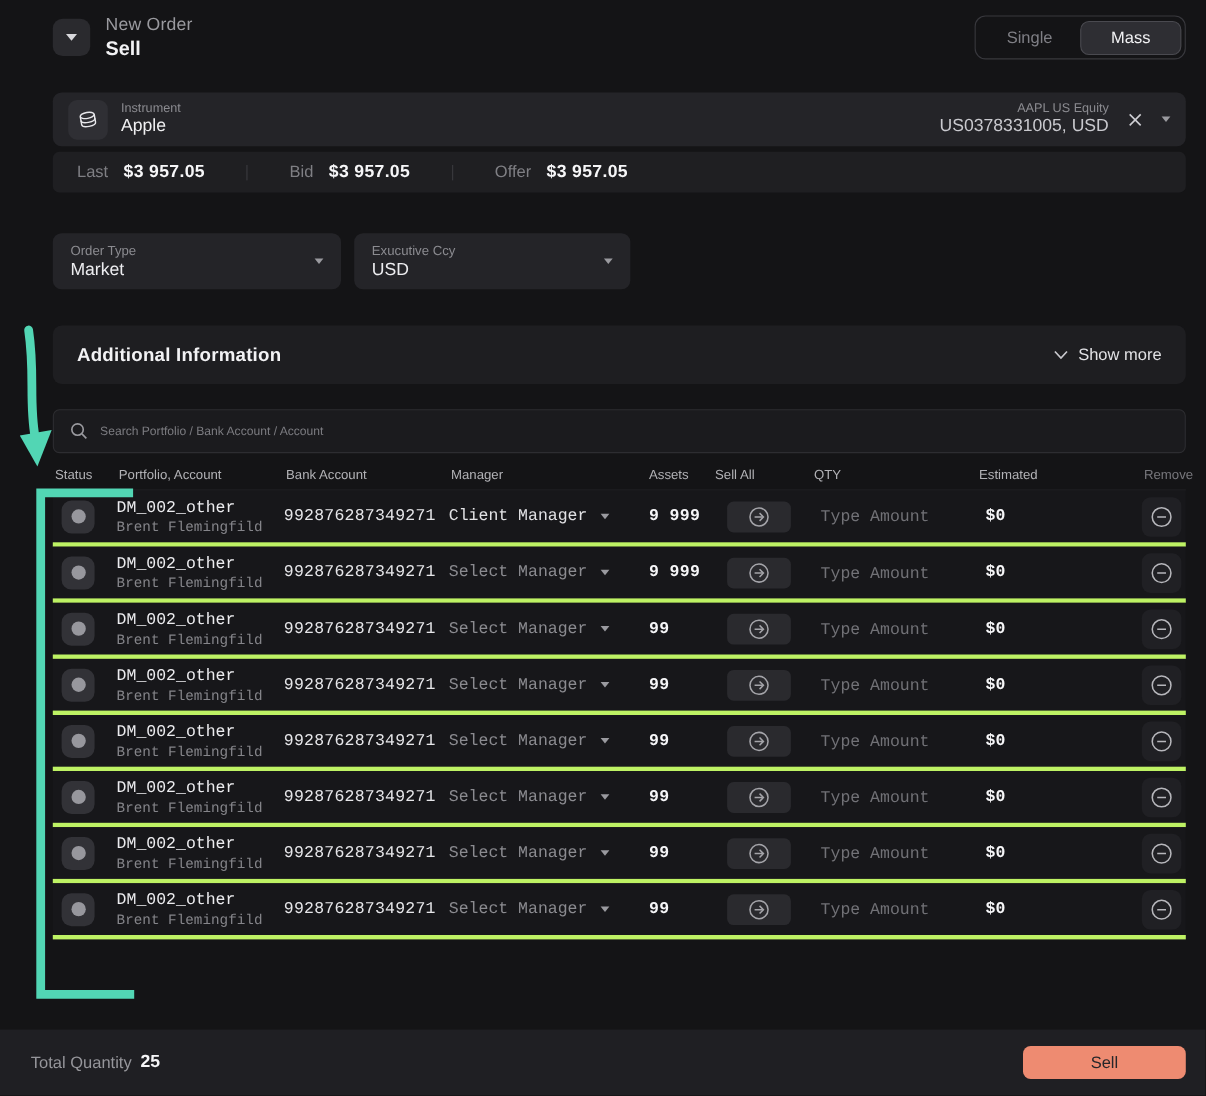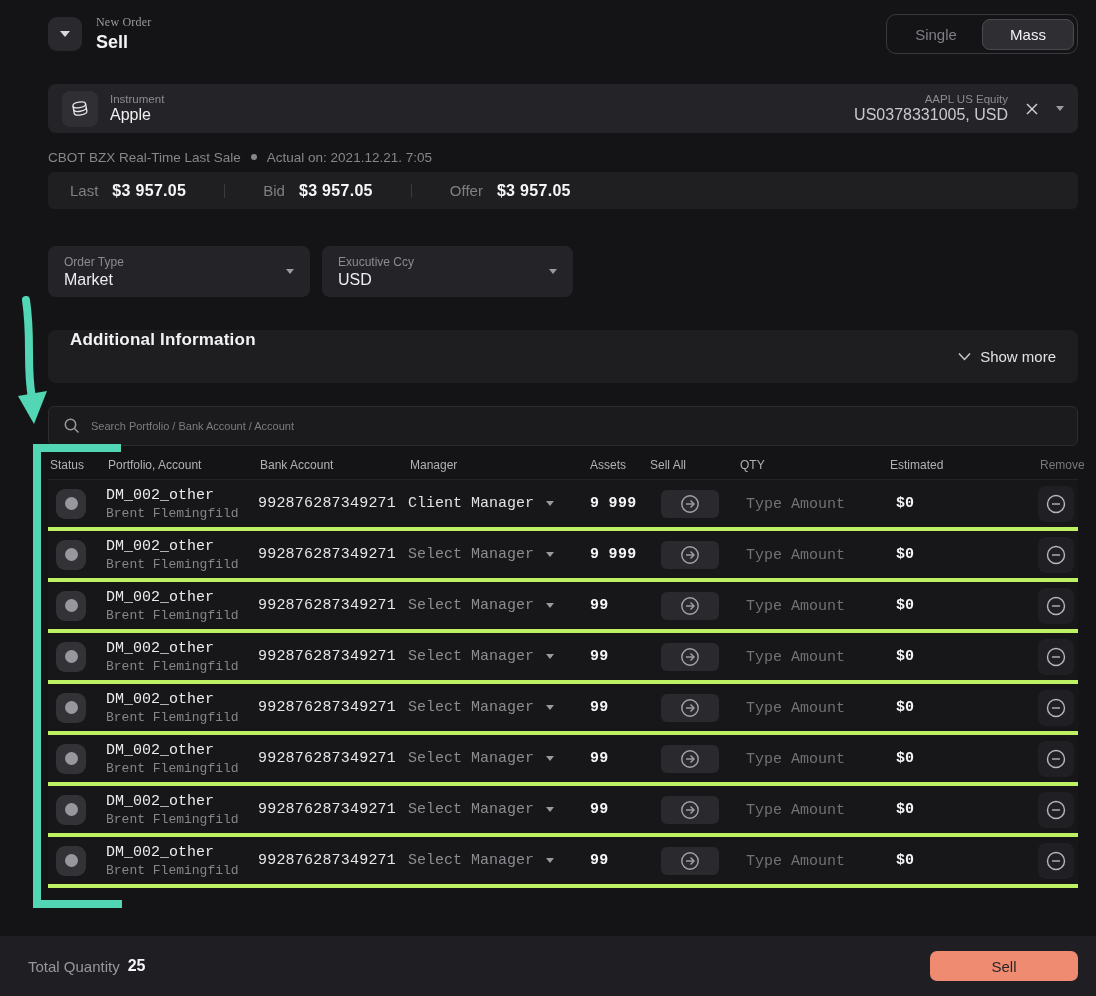--- a/index.html
+++ b/index.html
@@ -11,21 +11,21 @@
   html,body{width:1096px;height:996px;overflow:hidden;}
   body{background:var(--bg);font-family:"Liberation Sans","DejaVu Sans",sans-serif;color:var(--txt);position:relative;}
   .content{padding-left:48px;padding-right:18px;}
 
   
   .top{display:flex;justify-content:space-between;align-items:center;margin-top:12px;height:44px;}
   .top-left{display:flex;align-items:center;gap:14px;}
   .caret-btn{width:34px;height:34px;border-radius:9px;background:#2a2a2e;display:flex;align-items:center;justify-content:center;cursor:pointer;}
   .tri{width:0;height:0;border-left:5px solid transparent;border-right:5px solid transparent;border-top:6px solid #d8d8dc;}
   .tri.small{border-left-width:4px;border-right-width:4px;border-top-width:5px;border-top-color:#9a9a9f;}
-  .order-label{font-size:12px;color:#9a9a9f;letter-spacing:.2px;font-family:Liberation Serif, serif;}
+  .order-label{font-size:16px;color:#9a9a9f;letter-spacing:.2px;}
   .order-title{font-size:18px;font-weight:700;margin-top:2px;}
   .mode-toggle{display:flex;align-items:center;border:1px solid #38383d;border-radius:10px;padding:3px;height:40px;}
   .mode{min-width:92px;text-align:center;font-size:15px;color:#7f7f85;padding:6px 14px;border-radius:8px;cursor:pointer;}
   .mode.active{background:#2e2e33;border:1px solid #4a4a50;color:var(--txt);}
 
   
   .instrument{margin-top:28px;height:49px;background:var(--card);border-radius:8px;display:flex;align-items:center;padding:0 14px;}
   .inst-icon{width:36px;height:36px;background:#2f2f34;border-radius:8px;display:flex;align-items:center;justify-content:center;}
   .inst-meta{margin-left:12px;}
   .inst-label{font-size:11.5px;color:var(--sub);}
@@ -48,21 +48,21 @@
   
   .drops{margin-top:37px;display:flex;gap:12px;}
   .dropdown{height:51px;background:var(--card);border-radius:8px;display:flex;align-items:center;padding:0 16px;cursor:pointer;}
   .dropdown .meta{display:flex;flex-direction:column;}
   .dd-label{font-size:12px;color:var(--sub);}
   .dd-value{font-size:16px;color:#ededf0;margin-top:2px;}
   .dd-1{width:262px;} .dd-2{width:251px;}
   .dropdown .tri{margin-left:auto;}
 
   
-  .addinfo{margin-top:33px;height:53px;background:var(--panel);border-radius:8px;display:flex;justify-content:space-between;padding:0 22px;}
+  .addinfo{margin-top:33px;height:53px;background:var(--panel);border-radius:8px;display:flex;align-items:center;justify-content:space-between;padding:0 22px;}
   .addinfo-title{font-size:17px;font-weight:700;letter-spacing:.2px;}
   .showmore{display:flex;align-items:center;gap:9px;color:#e2e2e5;font-size:15px;cursor:pointer;}
 
   
   .search{margin-top:23px;height:40px;background:#1b1b1e;border:1px solid #2d2d31;border-radius:6px;display:flex;align-items:center;padding:0 14px;gap:10px;}
   .search input{flex:1;background:transparent;border:none;outline:none;color:#d5d5d8;font-size:11px;font-family:inherit;}
   .search input::placeholder{color:#7c7c81;}
 
   
   .trow{display:grid;grid-template-columns:58px 152px 150px 180px 60px 90px 150px 150px 1fr;align-items:center;}
@@ -140,25 +140,20 @@
           <line x1="3" y1="3" x2="13" y2="13"></line>
             <line x1="13" y1="3" x2="3" y2="13"></line>
         </svg>
       </button>
       <button class="icon-btn">
         <span class="tri small"></span>
       </button>
     </div>
   </div>
 
-  <div class="mktline">
-    <span>CBOT BZX Real-Time Last Sale</span>
-    <span class="dot"></span>
-    <span>Actual on: 2021.12.21. 7:05</span>
-  </div>
 
   <div class="pricestrip">
     <div class="price-item">
       <span class="price-label">Last</span>
       <span class="price-value">$3 957.05</span>
     </div>
     <span class="vdiv"></span>
     <div class="price-item">
       <span class="price-label">Bid</span>
       <span class="price-value">$3 957.05</span>

